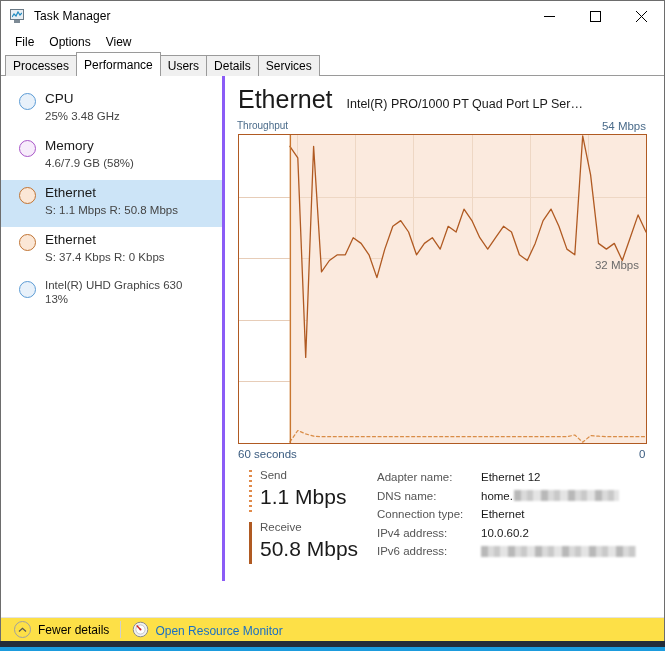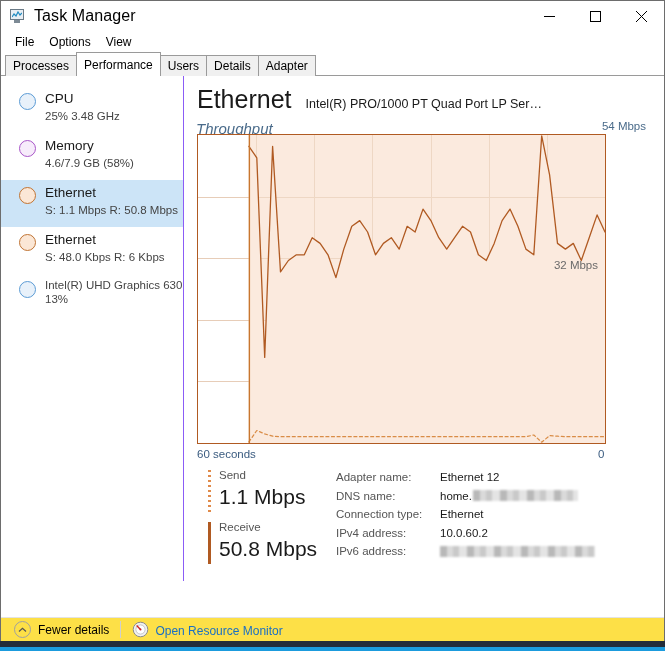--- a/index.html
+++ b/index.html
@@ -39,21 +39,21 @@
   .tb-icon .wave {
     position: absolute; left: 2px; top: 3px;
     width: 10px; height: 7px;
   }
   .tb-icon .stand {
     position: absolute; left: 4px; top: 12px;
     width: 6px; height: 3px;
     background: #7d8a95;
   }
   .tb-title {
-    font-size: 16px; color: #000;
+    font-size: 12px; color: #000;
     letter-spacing: 0.1px;
   }
   .wincontrols {
     position: absolute; right: 0; top: 0;
     height: 30px; display: flex;
   }
   .wc {
     width: 46px; height: 30px;
     display: flex; align-items: center; justify-content: center;
     font-size: 11px; color: #000;
@@ -109,23 +109,23 @@
     background: #ffffff;
   }
   
   .content {
     position: relative;
     height: 505px;
     display: flex;
     background: #ffffff;
   }
   .sidebar {
-    width: 183px; flex: none;
-    position: relative;
-    border-right: 1px solid #8b5cf6;
+    width: 224px; flex: none;
+    position: relative;
+    border-right: 3px solid #8b5cf6;
     padding-top: 10px;
   }
   .side-item {
     position: relative;
     height: 47px;
     padding-left: 18px;
     display: flex; align-items: flex-start;
     padding-top: 4px;
   }
   .side-item.tall { height: 63px; }
@@ -165,21 +165,21 @@
     font-weight: 400;
   }
   .main-sub {
     font-size: 12.5px; color: #1a1a1a;
     margin-left: 14px;
     white-space: nowrap; overflow: hidden;
   }
   .graph-caption {
     position: absolute;
     left: 12px; top: 44px;
-    font-size: 15px; color: #4a6b8a; font-style: italic;
+    font-size: 10px; color: #4a6b8a;
   }
   .graph-max {
     position: absolute;
     right: 18px; top: 44px;
     font-size: 11.5px; color: #4a6b8a;
   }
   .graph-box {
     position: absolute;
     left: 13px; top: 58px;
     width: 409px; height: 310px;
@@ -348,21 +348,21 @@
     <div class="menu-item">File</div>
     <div class="menu-item">Options</div>
     <div class="menu-item">View</div>
   </div>
 
   <div class="tabstrip">
     <div class="tab">Processes</div>
     <div class="tab active">Performance</div>
     <div class="tab">Users</div>
     <div class="tab">Details</div>
-    <div class="tab">Adapter</div>
+    <div class="tab">Services</div>
   </div>
 
   <div class="content">
 
     <div class="sidebar">
 
       <div class="side-item">
         <div class="side-dot" style="background:#e8f1fa;border-color:#5b9bd5;"></div>
         <div class="side-text">
           <div class="side-title">CPU</div>
@@ -383,21 +383,21 @@
         <div class="side-text">
           <div class="side-title">Ethernet</div>
           <div class="side-sub">S: 1.1 Mbps R: 50.8 Mbps</div>
         </div>
       </div>
 
       <div class="side-item">
         <div class="side-dot" style="background:#fbe7d6;border-color:#c07434;"></div>
         <div class="side-text">
           <div class="side-title">Ethernet</div>
-          <div class="side-sub">S: 48.0 Kbps R: 6 Kbps</div>
+          <div class="side-sub">S: 37.4 Kbps R: 0 Kbps</div>
         </div>
       </div>
 
       <div class="side-item tall">
         <div class="side-dot" style="background:#e8f1fa;border-color:#5b9bd5;"></div>
         <div class="side-text">
           <div class="side-sub">Intel(R) UHD Graphics 630</div>
           <div class="side-sub">13%</div>
         </div>
       </div>

